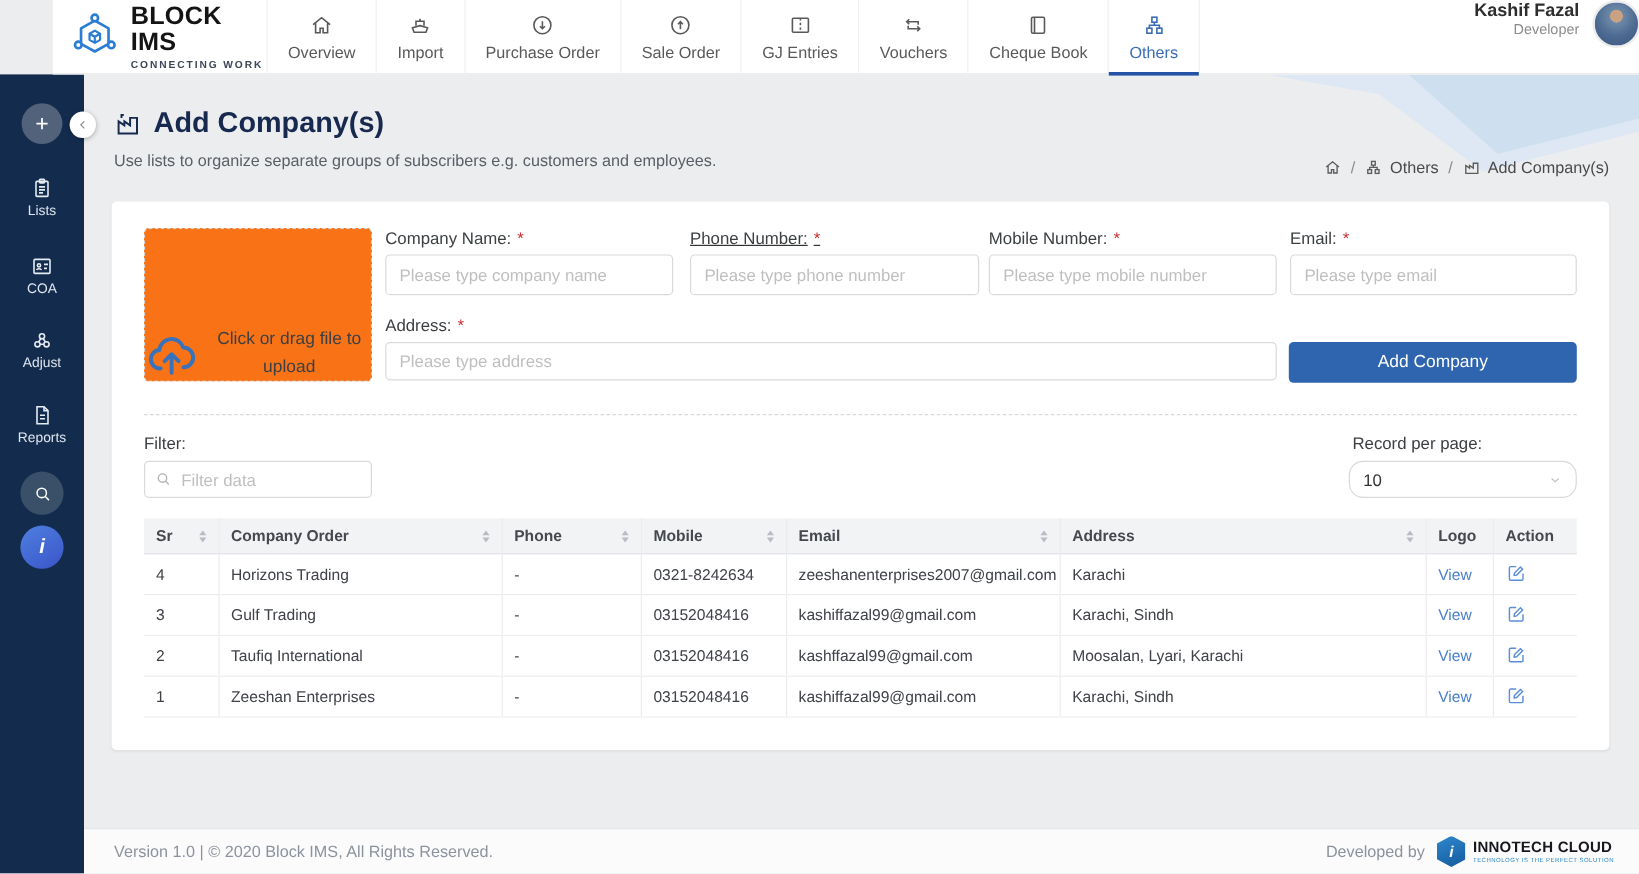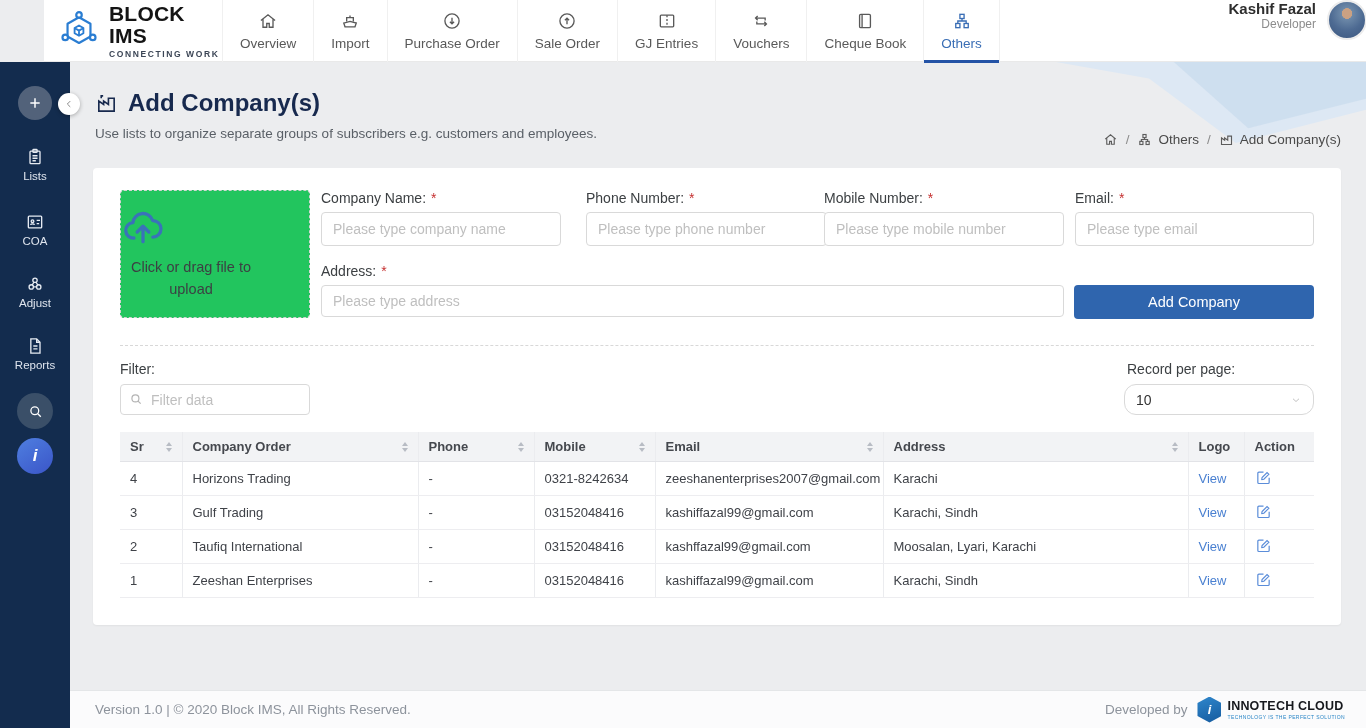--- a/index.html
+++ b/index.html
@@ -50,32 +50,32 @@
   .page-title-row svg { stroke:#17294e; }
   .page-subtitle { margin-top:9px; font-size:13.5px; color:#595f66; }
 
   .breadcrumb { position:absolute; right:25px; top:70px; display:flex; align-items:center; gap:8px; font-size:13.5px; color:#4a4a4a; }
   .breadcrumb svg { stroke:#5c5c5c; }
   .crumb { display:flex; align-items:center; gap:6px; cursor:pointer; }
   .crumb-sep { color:#8c8c8c; }
 
   
   .card { position:absolute; left:23px; top:106px; width:1248px; height:457px; background:#fff; border-radius:4px; box-shadow:0 1px 2px rgba(0,0,0,.05); }
-  .upload-box { position:absolute; left:27px; top:22px; width:190px; height:128px; border:1px dashed #d4d4d4; border-radius:4px; background:#22c55e; display:flex; flex-direction:column; align-items:flex-start; justify-content:center; gap:8px; cursor:pointer; }
+  .upload-box { position:absolute; left:27px; top:22px; width:190px; height:128px; border:1px dashed #d4d4d4; border-radius:4px; background:#f97316; display:flex; flex-direction:row; align-items:flex-end; justify-content:center; gap:8px; cursor:pointer; }
   .upload-box svg { stroke:#3a72b9; }
   .upload-text { width:140px; text-align:center; font-size:14.5px; color:#3c4043; line-height:1.55; }
 
   .field { position:absolute; }
   .field-label { font-size:14px; color:#3c4043; margin-bottom:6px; }
   .req { color:#c53030; margin-left:5px; }
   .field input { width:100%; height:34px; border:1px solid #d9d9d9; border-radius:4px; padding:0 11px; font-size:14px; color:#333; font-family:"Liberation Sans",sans-serif; outline:none; background:#fff; }
   .field input::placeholder { color:#bfbfbf; }
 
   .f0 { left:228px; top:22px; width:240px; }
-  .f1 { left:493px; top:22px; width:241px; }
+  .f1 { left:482px; top:22px; width:241px;text-decoration:underline; }
   .f2 { left:731px; top:22px; width:240px; }
   .f3 { left:982px; top:22px; width:239px; }
   .f4 { left:228px; top:95px; width:743px; }
   .f4 input { height:32px; }
 
   .submit-btn { position:absolute; left:981px; top:117px; width:240px; height:34px; background:#2f65ae; color:#fff; border:none; border-radius:4px; font-size:14.5px; font-family:"Liberation Sans",sans-serif; cursor:pointer; }
 
   .dashed-divider { position:absolute; left:27px; top:177px; width:1194px; border-top:1px dashed #d8d8d8; }
 
   .filter-label { position:absolute; left:27px; top:193px; font-size:14px; color:#3c4043; }

